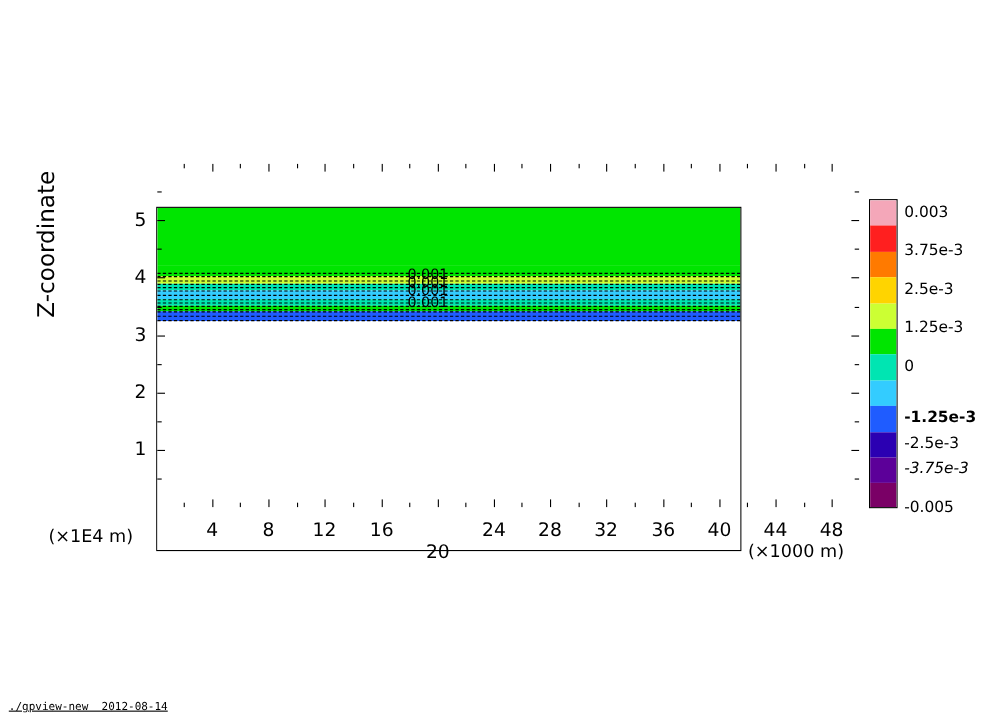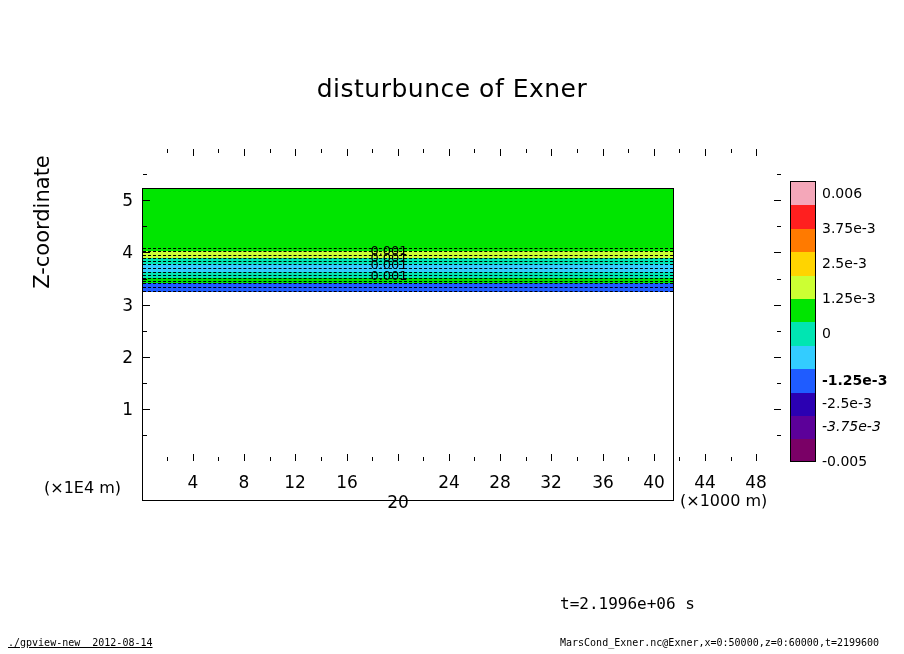--- a/index.html
+++ b/index.html
@@ -133,21 +133,20 @@
     font-family: "DejaVu Sans", sans-serif;
     color: #000;
     transform: translateX(-50%);
   }
 </style>
 </head>
 <body>
 
 <div id="page">
 
-  <div class="txt" id="title">disturbunce of Exner</div>
 
   <div id="plot-frame">
 
     <div class="band" style="top:0px;height:52px;background:#00e500;"></div>
     <div class="band" style="top:52px;height:10px;background:#00e500;"></div>
     <div class="band" style="top:62px;height:7px;background:#ccff33;"></div>
     <div class="band" style="top:69px;height:6px;background:#00e5b2;"></div>
     <div class="band" style="top:75px;height:8px;background:#33ccff;"></div>
     <div class="band" style="top:83px;height:6px;background:#00e5b2;"></div>
     <div class="band" style="top:89px;height:5px;background:#00e500;"></div>
@@ -265,40 +264,38 @@
   <div class="ylabel-tick" style="left:108px;top:409px;width:25px;">1</div>
   <div class="ylabel-tick" style="left:108px;top:357px;width:25px;">2</div>
   <div class="ylabel-tick" style="left:108px;top:305px;width:25px;">3</div>
   <div class="ylabel-tick" style="left:108px;top:252px;width:25px;">4</div>
   <div class="ylabel-tick" style="left:108px;top:200px;width:25px;">5</div>
 
   <div class="txt" id="ylabel">Z-coordinate</div>
   <div class="txt" id="unit-left">(×1E4 m)</div>
   <div class="txt" id="unit-right">(×1000 m)</div>
 
-  <div class="txt" id="time-label">t=2.1996e+06 s</div>
   <div class="txt" id="footer-left">./gpview-new  2012-08-14</div>
-  <div class="txt" id="footer-right">MarsCond_Exner.nc@Exner,x=0:50000,z=0:60000,t=2199600</div>
 
   <div id="colorbar">
     <div class="cb-cell" style="height:23.4px;background:#f4a7b9;"></div>
     <div class="cb-cell" style="height:23.4px;background:#ff1f1f;"></div>
     <div class="cb-cell" style="height:23.4px;background:#ff7a00;"></div>
     <div class="cb-cell" style="height:23.4px;background:#ffd400;"></div>
     <div class="cb-cell" style="height:23.4px;background:#ccff33;"></div>
     <div class="cb-cell" style="height:23.4px;background:#00e500;"></div>
     <div class="cb-cell" style="height:23.4px;background:#00e5b2;"></div>
     <div class="cb-cell" style="height:23.4px;background:#33ccff;"></div>
     <div class="cb-cell" style="height:23.4px;background:#1f5cff;"></div>
     <div class="cb-cell" style="height:23.4px;background:#2b00b2;"></div>
     <div class="cb-cell" style="height:23.4px;background:#5c0099;"></div>
     <div class="cb-cell" style="height:23.4px;background:#7a0066;"></div>
   </div>
 
-  <div class="cb-tick-label" style="top:193px;">0.006</div>
+  <div class="cb-tick-label" style="top:193px;">0.003</div>
   <div class="cb-tick-label" style="top:228px;">3.75e-3</div>
   <div class="cb-tick-label" style="top:263px;">2.5e-3</div>
   <div class="cb-tick-label" style="top:298px;">1.25e-3</div>
   <div class="cb-tick-label" style="top:333px;">0</div>
   <div class="cb-tick-label" style="top:380px;font-weight:bold;">-1.25e-3</div>
   <div class="cb-tick-label" style="top:403px;">-2.5e-3</div>
   <div class="cb-tick-label" style="top:426px;font-style:italic;">-3.75e-3</div>
   <div class="cb-tick-label" style="top:461px;">-0.005</div>
 
 </div>

